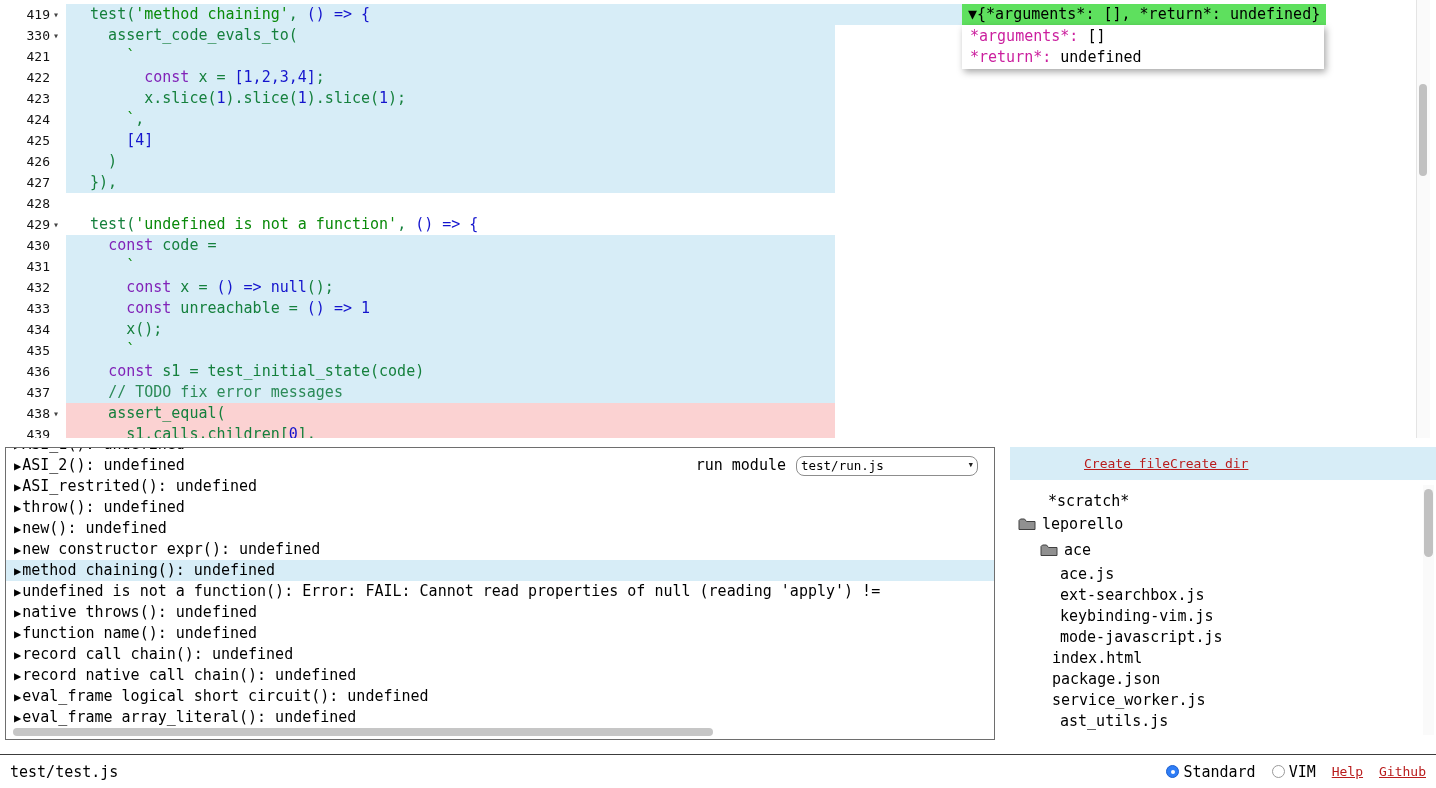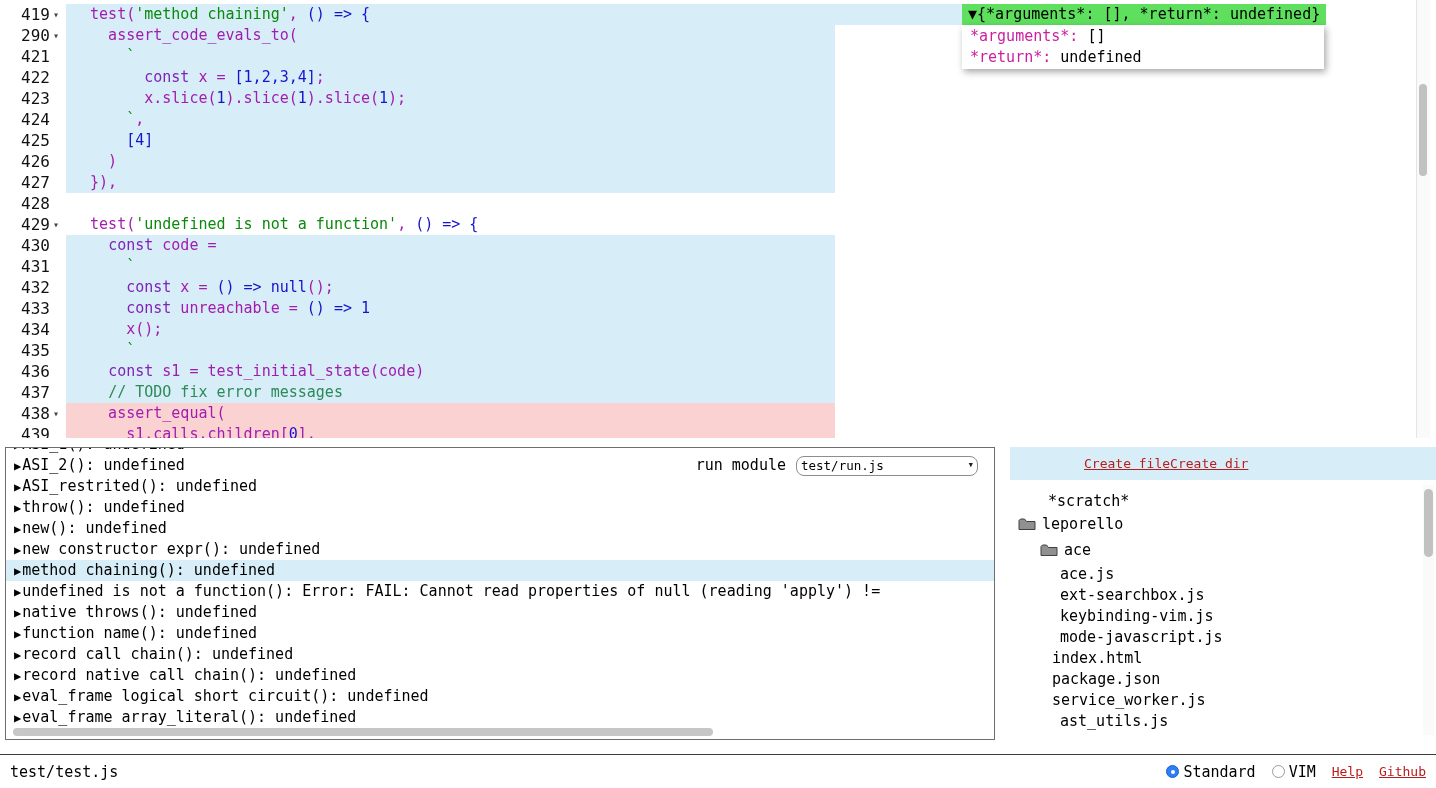--- a/index.html
+++ b/index.html
@@ -9,24 +9,24 @@
   }
 
   
   .editor { position:absolute; left:0; top:0; width:1414px; height:438px; overflow:hidden; }
   .lines { padding-top:4px; }
   .code-row { position:relative; height:21px; }
   .hl { position:absolute; left:66px; top:0; height:21px; }
   .hl-blue { background:#d7edf7; }
   .hl-pink { background:#fbd2d2; }
   .gutter { position:absolute; left:0; top:0; width:66px; height:21px; }
-  .lnum { position:absolute; left:0; top:0; width:50px; text-align:right; font-size:16px; line-height:21px; color:#111; }
+  .lnum { position:absolute; left:0; top:0; width:50px; text-align:right; font-size:13px; line-height:21px; color:#111; }
   .fold { position:absolute; left:53px; top:0; width:13px; font-size:10px; line-height:21px; color:#444; }
   .code-content { position:absolute; left:72px; top:0; white-space:pre; font-size:15px; line-height:21px; }
-  .tp { color:#a21caf; }
+  .tp { color:#15803d; }
   .tk { color:#8123b8; }
   .ts { color:#0a8a0a; }
   .tn { color:#1414cd; }
   .tb { color:#1414cd; }
   .tc { color:#2b8a57; }
   .chip { position:absolute; left:962px; top:0; height:21px; line-height:21px; background:#5ee05e;
           padding:0 6px; font-size:15px; white-space:pre; color:#000; }
   .eval-tooltip { position:absolute; left:962px; top:25px; width:346px; background:#fff; z-index:20;
                   padding:1px 8px; box-shadow:2px 3px 7px rgba(0,0,0,0.35); font-size:15px; }
   .tt-row { height:21px; line-height:21px; white-space:pre; }
@@ -89,21 +89,21 @@
         <div class="gutter">
           <span class="lnum">419</span>
           <span class="fold">▾</span>
         </div>
         <div class="code-content"><span class="tp">  test(</span><span class="ts">'method chaining'</span><span class="tp">, </span><span class="tb">() =&gt; {</span></div>
         <div class="chip">▼{*arguments*: [], *return*: undefined}</div>
       </div>
       <div class="code-row">
         <div class="hl hl-blue" style="width: 769px;"></div>
         <div class="gutter">
-          <span class="lnum">290</span>
+          <span class="lnum">330</span>
           <span class="fold">▾</span>
         </div>
         <div class="code-content"><span class="tp">    assert_code_evals_to(</span></div>
       </div>
       <div class="code-row">
         <div class="hl hl-blue" style="width: 769px;"></div>
         <div class="gutter">
           <span class="lnum">421</span>
           <span class="fold"></span>
         </div>

